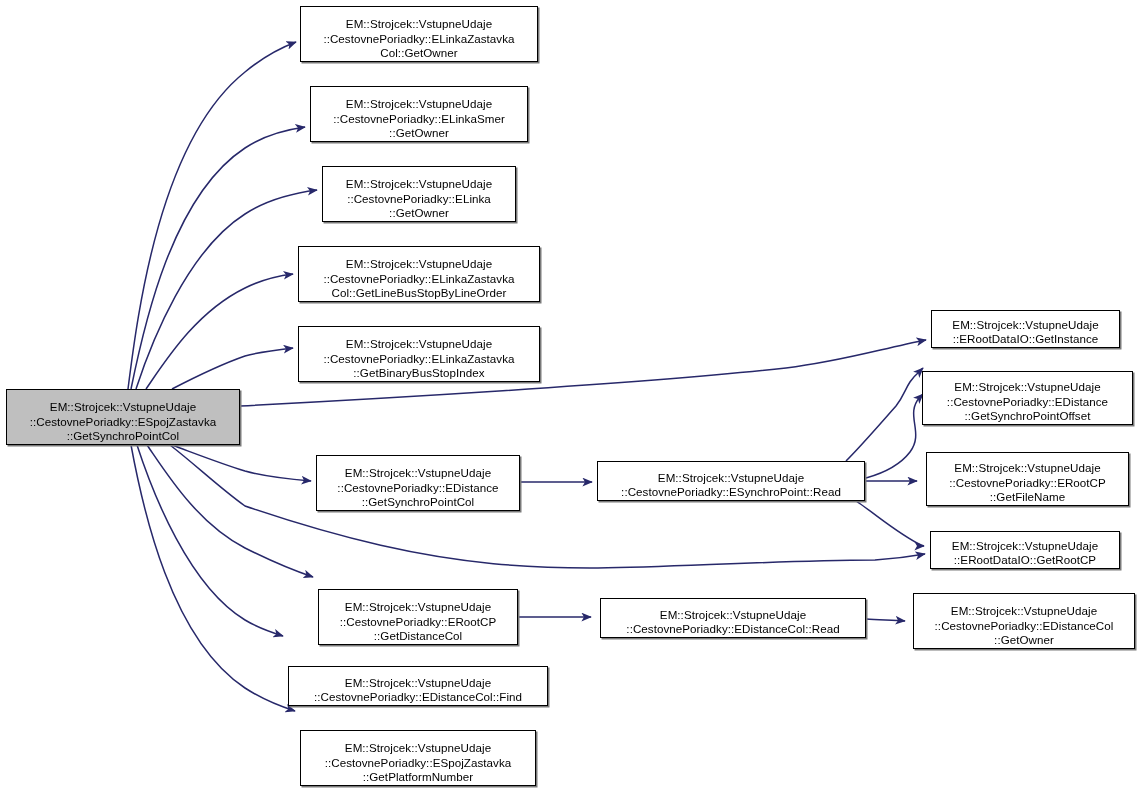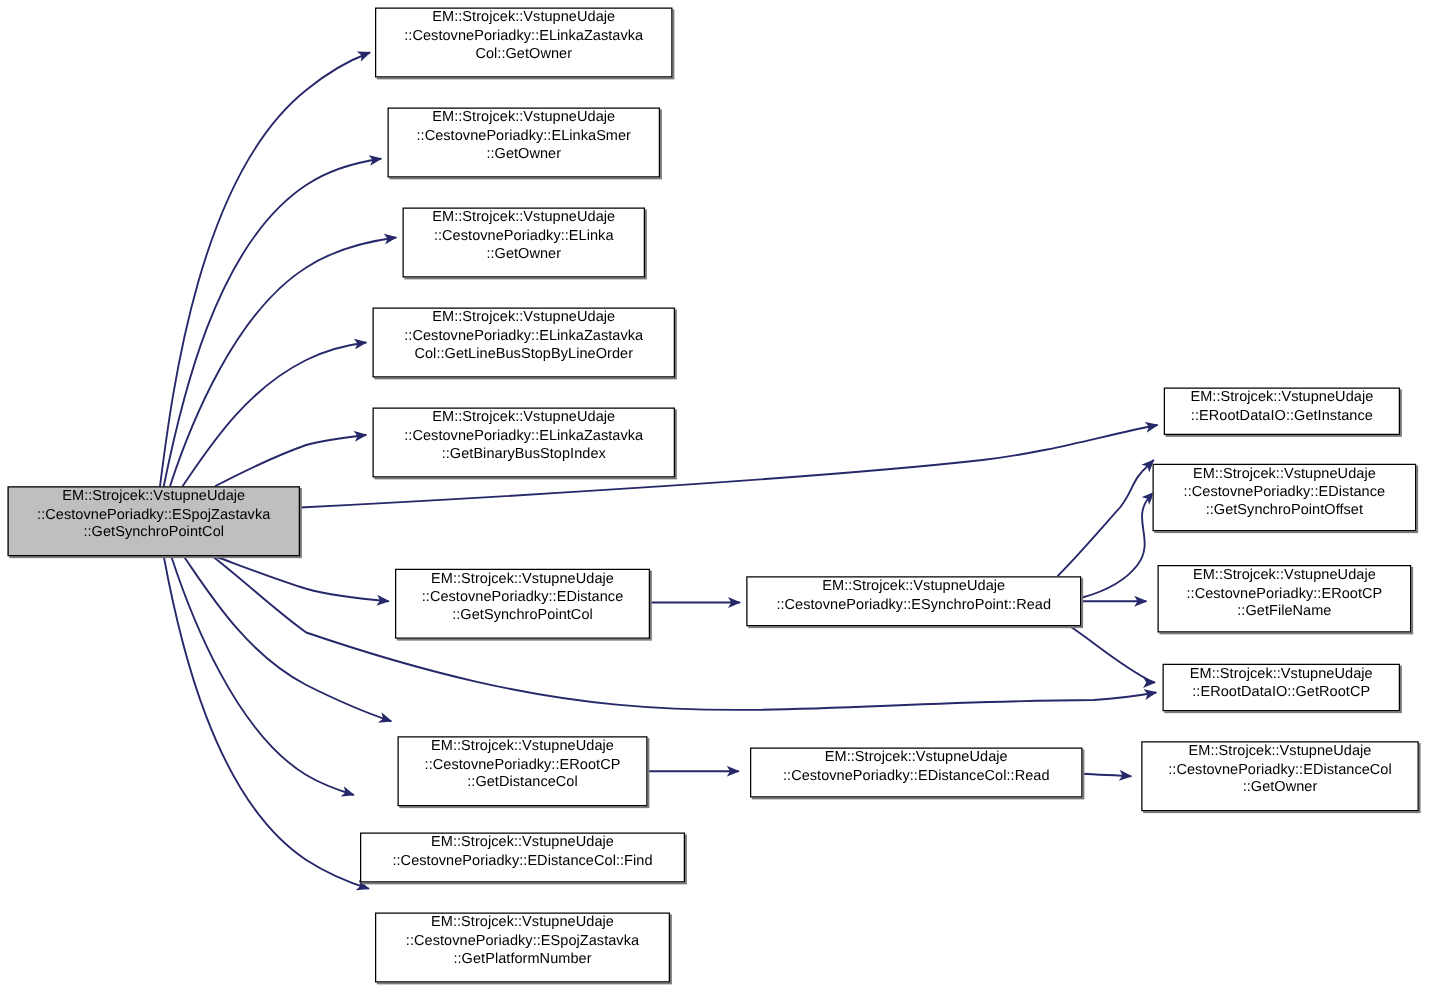--- a/index.html
+++ b/index.html
@@ -23,21 +23,21 @@
     width: 1145px;
     height: 792px;
     pointer-events: none;
   }
   .gnode {
     position: absolute;
     box-sizing: border-box;
     border: 1px solid #000000;
     background: #ffffff;
     display: flex;
-    align-items: flex-start;
+    align-items: flex-end;
     justify-content: center;
     text-align: center;
     color: #000000;
     font-size: 11.6px;
     line-height: 14.6px;
     letter-spacing: 0.05px;
     white-space: pre-line;
     box-shadow: 1.5px 1.5px 0 0 #7a7a7a;
     z-index: 2;
   }

